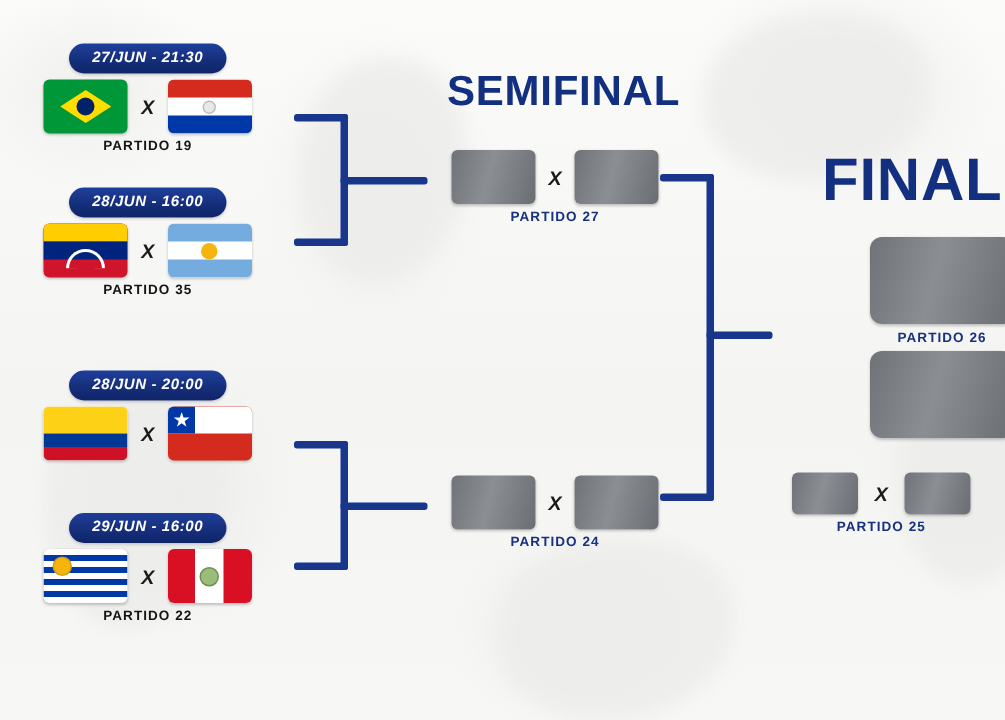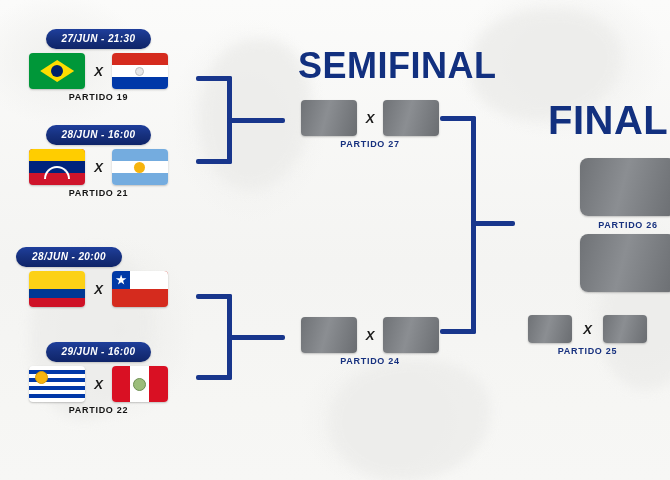--- a/index.html
+++ b/index.html
@@ -163,21 +163,21 @@
               border-radius:50%; background:#9bbd7a; border:1px solid #6e8f53; }
 
   
   .heading {
     position: absolute;
     font-weight: bold;
     color: #12307f;
     letter-spacing: .5px;
     white-space: nowrap;
   }
-  #semifinal-title { left: 298px; top: 45px; font-size: 36px; }
+  #semifinal-title { left: 298px; top: 45px; font-size: 28px; }
   #final-title     { left: 548px; top: 98px; font-size: 40px; }
 
   
   .ln { position: absolute; background: #18368c; }
   .ln.h { height: 5px; border-radius: 2px; }
   .ln.v { width: 5px;  border-radius: 2px; }
 </style>
 </head>
 <body>
 
@@ -218,25 +218,25 @@
           <div class="b"></div>
           <div class="arc"></div>
         </div>
       <span class="vs">X</span>
       <div class="flag f-ar">
           <div class="s1"></div>
           <div class="s3"></div>
           <div class="sun"></div>
         </div>
     </div>
-    <div class="partido">PARTIDO 21</div>
+    <div class="partido">PARTIDO 35</div>
   </div>
 
   <div class="match" style="left:16px; top:246px; width:165px;">
-    <div style="text-align:left;">
+    <div style="text-align:center;">
       <span class="datepill">28/JUN - 20:00</span>
     </div>
     <div class="pairing">
       <div class="flag f-co">
           <div class="y"></div>
           <div class="b"></div>
           <div class="r"></div>
         </div>
       <span class="vs">X</span>
       <div class="flag f-cl">

